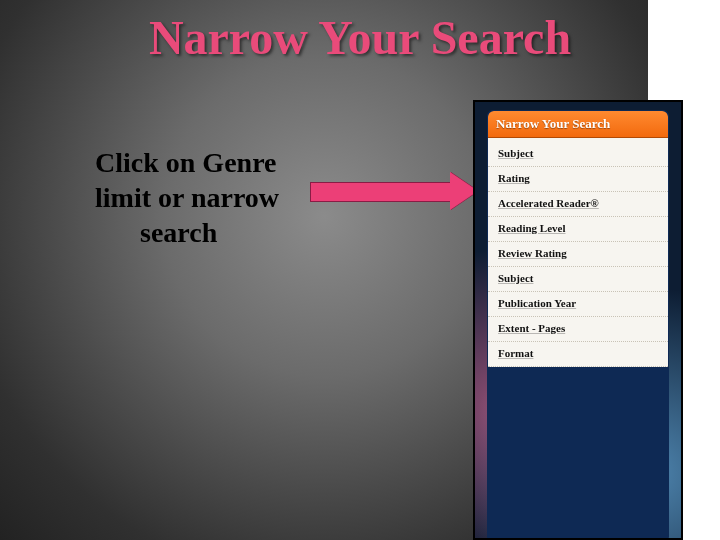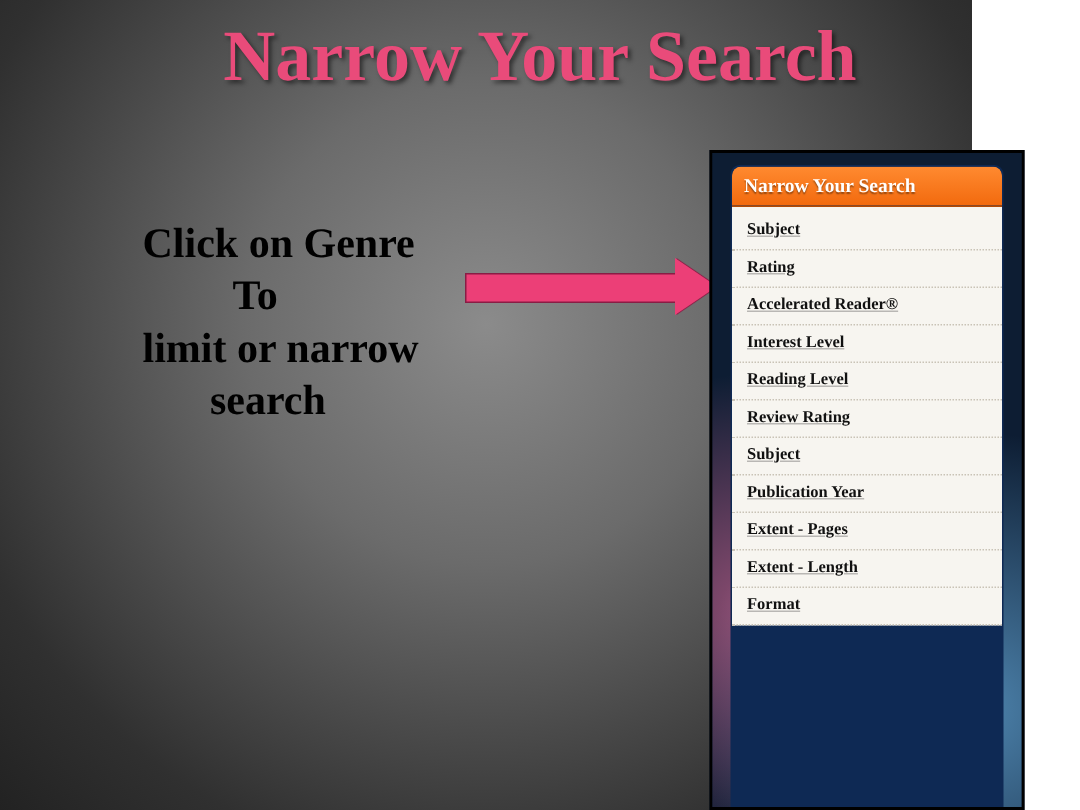--- a/index.html
+++ b/index.html
@@ -131,43 +131,40 @@
 </style>
 </head>
 <body>
 
 <div class="slide">
 
   <div class="title">Narrow Your Search</div>
 
   <div class="body-text">
     <div>Click on Genre</div>
-    <div class="l2">To</div>
     <div>limit or narrow</div>
     <div class="l4">search</div>
   </div>
 
   <div class="arrow-wrap">
     <div class="arrow-shaft"></div>
     <div class="arrow-head"></div>
   </div>
 
   <div class="panel-outer">
     <div class="panel-bg-glow"></div>
     <div class="panel-inner">
       <div class="panel-header">Narrow Your Search</div>
       <div class="panel-body">
         <div class="panel-item">Subject</div>
         <div class="panel-item">Rating</div>
         <div class="panel-item">Accelerated Reader®</div>
-        <div class="panel-item">Interest Level</div>
         <div class="panel-item">Reading Level</div>
         <div class="panel-item">Review Rating</div>
         <div class="panel-item">Subject</div>
         <div class="panel-item">Publication Year</div>
         <div class="panel-item">Extent - Pages</div>
-        <div class="panel-item">Extent - Length</div>
         <div class="panel-item">Format</div>
       </div>
     </div>
   </div>
 
 </div>
 
 </body></html>

